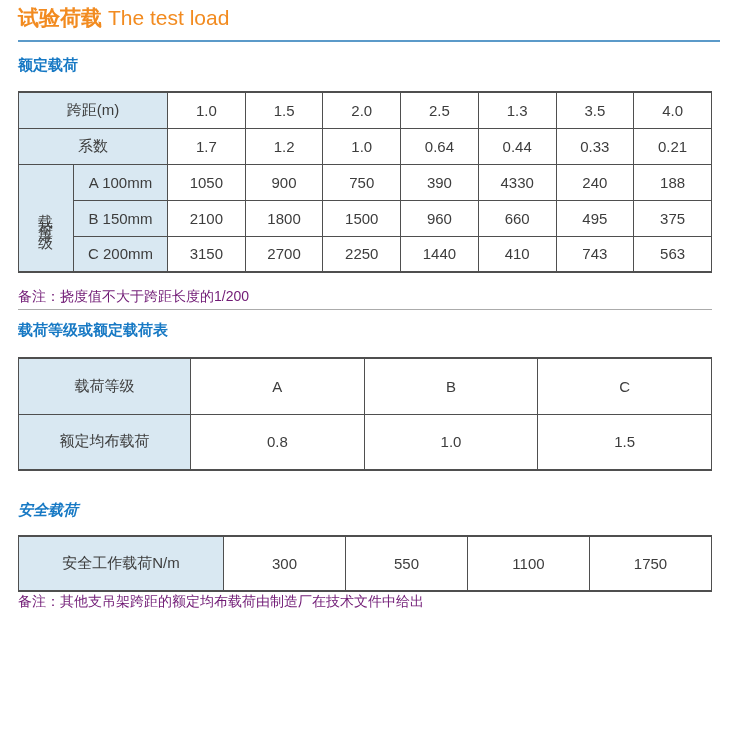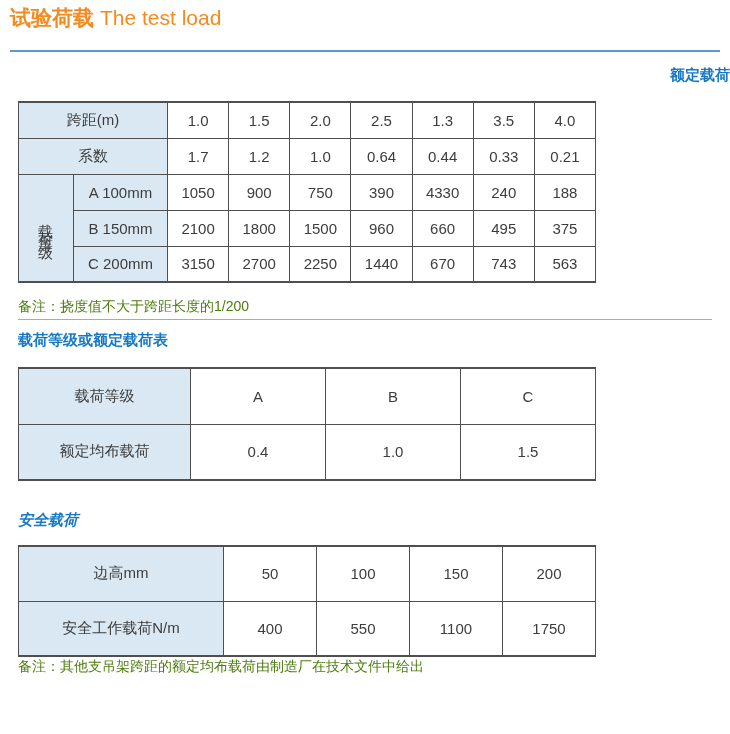--- a/index.html
+++ b/index.html
@@ -10,44 +10,44 @@
     --border-light:#9A9A9A;
     --underline-blue:#5B9AC9;
     --note-line:#ABABAB;
     --text:#3D3D3D;
   }
   *{box-sizing:border-box;margin:0;padding:0;}
   html,body{width:730px;height:734px;background:#ffffff;overflow:hidden;}
   body{font-family:"Liberation Sans","DejaVu Sans",sans-serif;color:var(--text);}
 
   .page-title{
-    margin:5px 10px 0 10px;
-    padding-bottom:18px;
+    margin:5px 10px 0 18px;
+    padding-bottom:8px;
     border-bottom:2px solid var(--underline-blue);
     line-height:25px;
     white-space:nowrap;
   }
   .page-title .zh{font-size:21px;font-weight:bold;color:var(--accent-orange);}
   .page-title .en{font-size:21px;font-weight:normal;color:var(--accent-orange);margin-left:6px;}
 
   .section-title{
     margin-left:18px;
     font-size:15px;
     font-weight:bold;
     color:var(--accent-blue);
     line-height:20px;
   }
-  .st1{margin-top:13px;text-align:right;}
+  .st1{margin-top:13px;}
   .st2{margin-top:10px;}
   .st3{margin-top:29px;font-style:italic;}
 
   table.t{
     border-collapse:collapse;
     table-layout:fixed;
-    width:578px;
+    width:694px;
     margin-left:18px;
     border-top:2px solid var(--border-dark);
     border-bottom:2px solid var(--border-dark);
     border-left:1px solid var(--border-light);
     border-right:1px solid var(--border-light);
   }
   table.t td{
     border:1px solid var(--border-dark);
     text-align:center;
     vertical-align:middle;
@@ -65,21 +65,21 @@
   .vtext{
     writing-mode:vertical-rl;
     letter-spacing:7px;
     font-size:15px;
     line-height:1;
     display:inline-block;
   }
   .note{
     margin-left:18px;
     font-size:14px;
-    color:#4d7c0f;
+    color:#701a75;
     line-height:18px;
   }
   .note1{margin-top:14px;}
   .note2{}
   .sep{
     margin-left:18px;
     width:694px;
     height:1px;
     background:var(--note-line);
     margin-top:4px;
@@ -147,21 +147,21 @@
     <td>660</td>
     <td>495</td>
     <td>375</td>
   </tr>
   <tr>
     <td class="hd">C 200mm</td>
     <td>3150</td>
     <td>2700</td>
     <td>2250</td>
     <td>1440</td>
-    <td>670</td>
+    <td>410</td>
     <td>743</td>
     <td>563</td>
   </tr>
 </tbody>
   </table>
 
 <div class="note note1">备注：挠度值不大于跨距长度的1/200</div>
 <div class="sep"></div>
 
 <div class="section-title st2">载荷等级或额定载荷表</div>
@@ -175,48 +175,41 @@
   </colgroup>
   <tbody>
       <tr>
     <td class="hd">载荷等级</td>
     <td>A</td>
     <td>B</td>
     <td>C</td>
   </tr>
   <tr>
     <td class="hd">额定均布载荷</td>
-    <td>0.4</td>
+    <td>0.8</td>
     <td>1.0</td>
     <td>1.5</td>
   </tr>
 </tbody>
   </table>
 
 <div class="section-title st3">安全载荷</div>
 
 <table class="t t3">
   <colgroup>
     <col style="width:205px">
       <col>
       <col>
       <col>
       <col>
   </colgroup>
   <tbody>
-      <tr>
-    <td class="hd">边高mm</td>
-    <td>50</td>
-    <td>100</td>
-    <td>150</td>
-    <td>200</td>
-  </tr>
   <tr>
     <td class="hd">安全工作载荷N/m</td>
-    <td>400</td>
+    <td>300</td>
     <td>550</td>
     <td>1100</td>
     <td>1750</td>
   </tr>
 </tbody>
   </table>
 
 <div class="note note2">备注：其他支吊架跨距的额定均布载荷由制造厂在技术文件中给出</div>
 
 </body></html>

